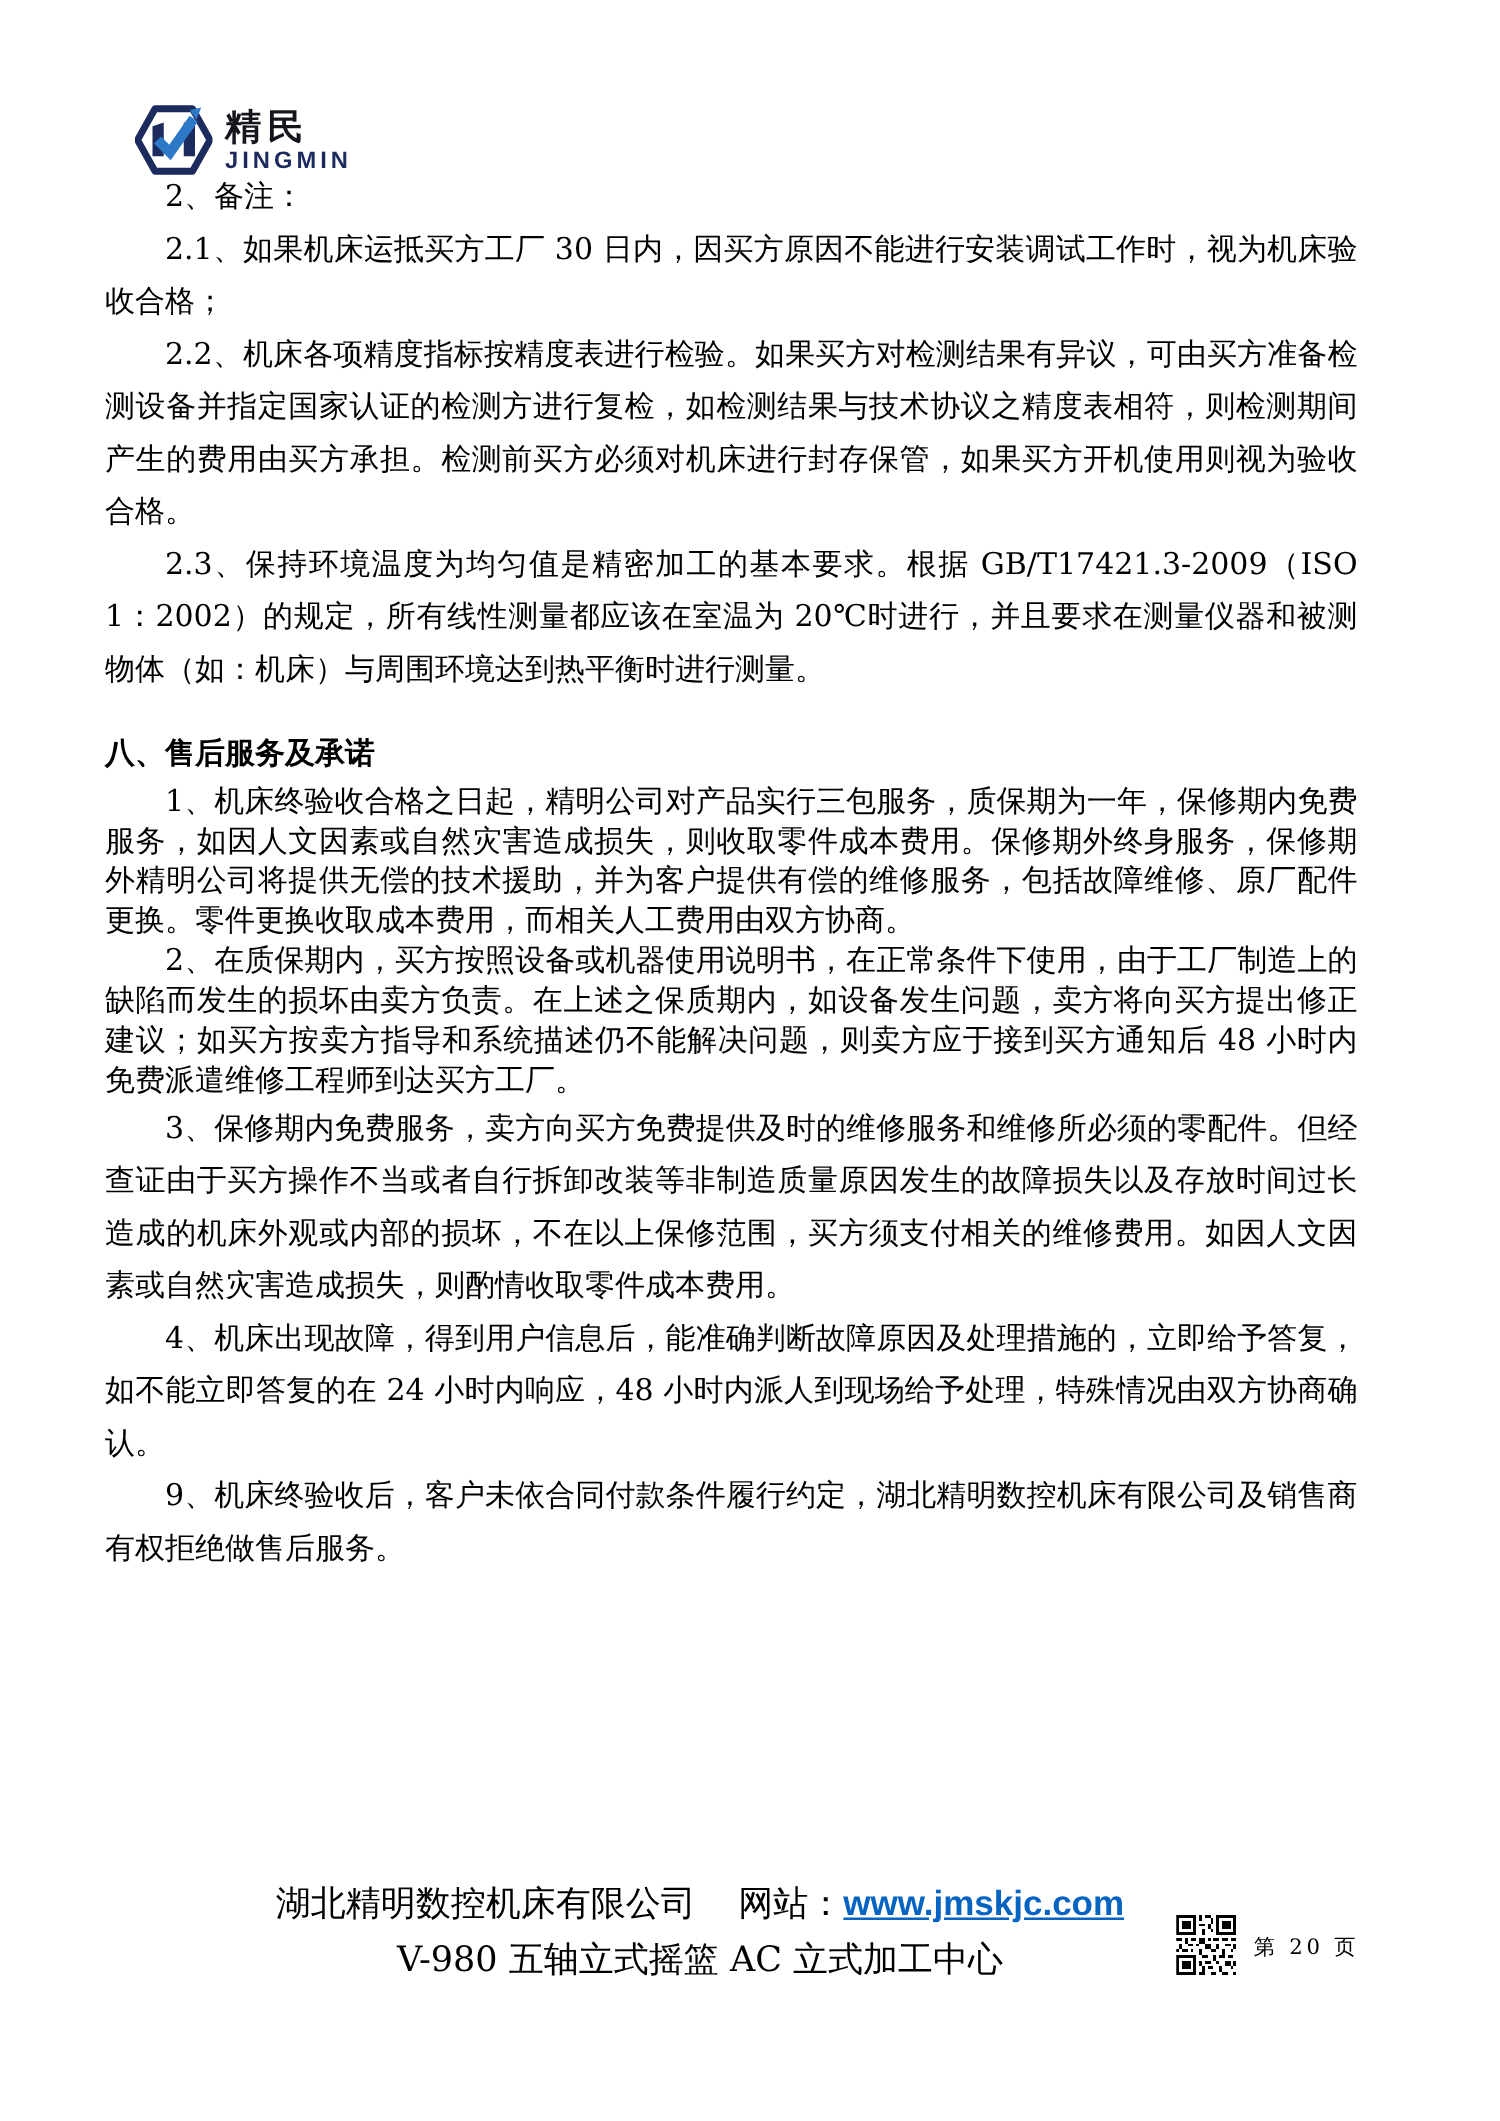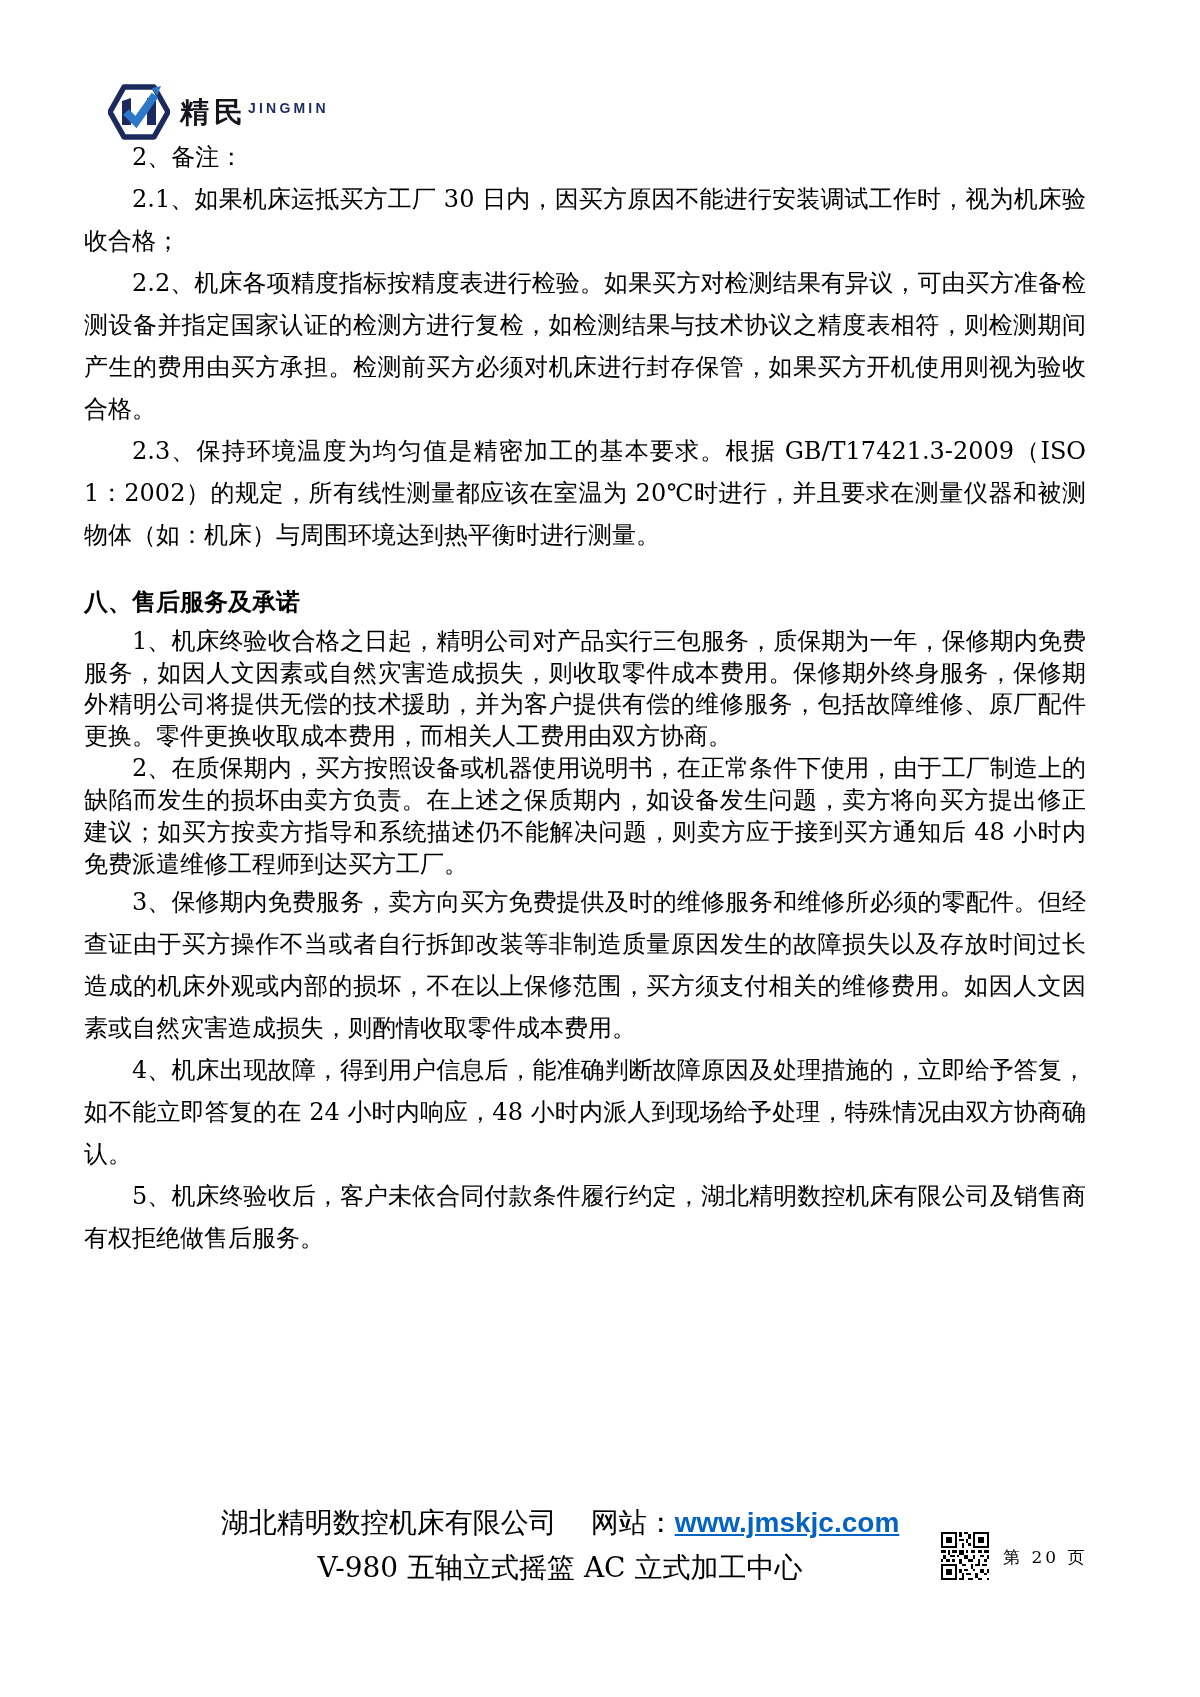--- a/index.html
+++ b/index.html
@@ -12,28 +12,28 @@
     color:#000;
     overflow:hidden;
     box-shadow:0 0 4px rgba(0,0,0,.25);
   }
   
   .logo{
     position:absolute;left:108px;top:82px;
     display:flex;align-items:center;gap:10px;
   }
   .logo-mark{width:62px;height:60px;display:block;}
-  .logo-text{display:flex;flex-direction:row;line-height:1;}
+  .logo-text{display:flex;flex-direction:column;line-height:1;}
   .logo-cn{
     font-family:"DejaVu Sans","Liberation Sans",sans-serif;
     font-weight:bold;font-size:29px;letter-spacing:5px;color:#15151d;
   }
   .logo-en{
     font-family:"Liberation Sans","DejaVu Sans",sans-serif;
-    font-weight:bold;font-size:14px;letter-spacing:3.2px;color:#1d2a5e;
+    font-weight:bold;font-size:19px;letter-spacing:3.2px;color:#1d2a5e;
     margin-top:3px;
   }
   
   .content{
     position:absolute;left:84px;top:136px;width:1002px;
     font-size:24px;
   }
   .para{
     margin:0;
     text-indent:2em;
@@ -95,21 +95,21 @@
     <p class="para">2.1、如果机床运抵买方工厂 30 日内，因买方原因不能进行安装调试工作时，视为机床验收合格；</p>
     <p class="para">2.2、机床各项精度指标按精度表进行检验。如果买方对检测结果有异议，可由买方准备检测设备并指定国家认证的检测方进行复检，如检测结果与技术协议之精度表相符，则检测期间产生的费用由买方承担。检测前买方必须对机床进行封存保管，如果买方开机使用则视为验收合格。</p>
     <p class="para">2.3、保持环境温度为均匀值是精密加工的基本要求。根据 GB/T17421.3-2009（ISO 1：2002）的规定，所有线性测量都应该在室温为 20℃时进行，并且要求在测量仪器和被测物体（如：机床）与周围环境达到热平衡时进行测量。</p>
 
     <p class="para section-heading">八、售后服务及承诺</p>
 
     <p class="para tight">1、机床终验收合格之日起，精明公司对产品实行三包服务，质保期为一年，保修期内免费服务，如因人文因素或自然灾害造成损失，则收取零件成本费用。保修期外终身服务，保修期外精明公司将提供无偿的技术援助，并为客户提供有偿的维修服务，包括故障维修、原厂配件更换。零件更换收取成本费用，而相关人工费用由双方协商。</p>
     <p class="para tight">2、在质保期内，买方按照设备或机器使用说明书，在正常条件下使用，由于工厂制造上的缺陷而发生的损坏由卖方负责。在上述之保质期内，如设备发生问题，卖方将向买方提出修正建议；如买方按卖方指导和系统描述仍不能解决问题，则卖方应于接到买方通知后 48 小时内免费派遣维修工程师到达买方工厂。</p>
     <p class="para">3、保修期内免费服务，卖方向买方免费提供及时的维修服务和维修所必须的零配件。但经查证由于买方操作不当或者自行拆卸改装等非制造质量原因发生的故障损失以及存放时间过长造成的机床外观或内部的损坏，不在以上保修范围，买方须支付相关的维修费用。如因人文因素或自然灾害造成损失，则酌情收取零件成本费用。</p>
     <p class="para">4、机床出现故障，得到用户信息后，能准确判断故障原因及处理措施的，立即给予答复，如不能立即答复的在 24 小时内响应，48 小时内派人到现场给予处理，特殊情况由双方协商确认。</p>
-    <p class="para">5、机床终验收后，客户未依合同付款条件履行约定，湖北精明数控机床有限公司及销售商有权拒绝做售后服务。</p>
+    <p class="para">9、机床终验收后，客户未依合同付款条件履行约定，湖北精明数控机床有限公司及销售商有权拒绝做售后服务。</p>
   </div>
 
   <div class="footer-text">
     <div class="footer-line1">
       <span>湖北精明数控机床有限公司</span><span class="footer-gap"></span><span>网站：</span><a class="website-link">www.jmskjc.com</a>
     </div>
     <div class="footer-line2">V-980 五轴立式摇篮 AC 立式加工中心</div>
   </div>
 
   <svg class="qr" viewBox="0 0 21 21" xmlns="http://www.w3.org/2000/svg" shape-rendering="crispEdges">

